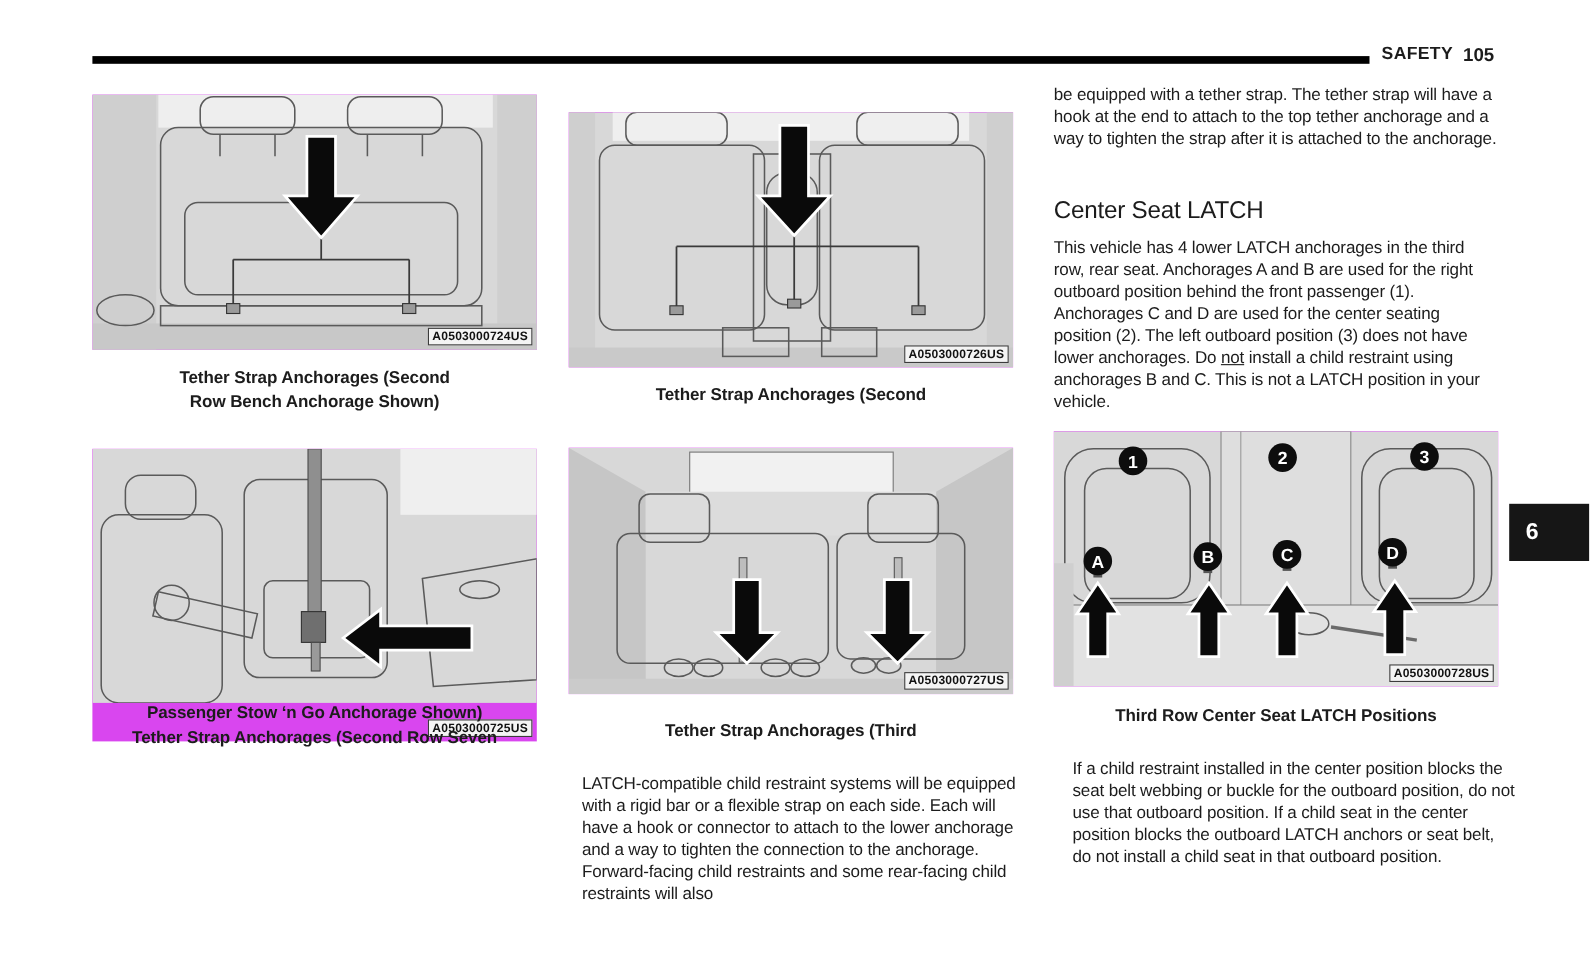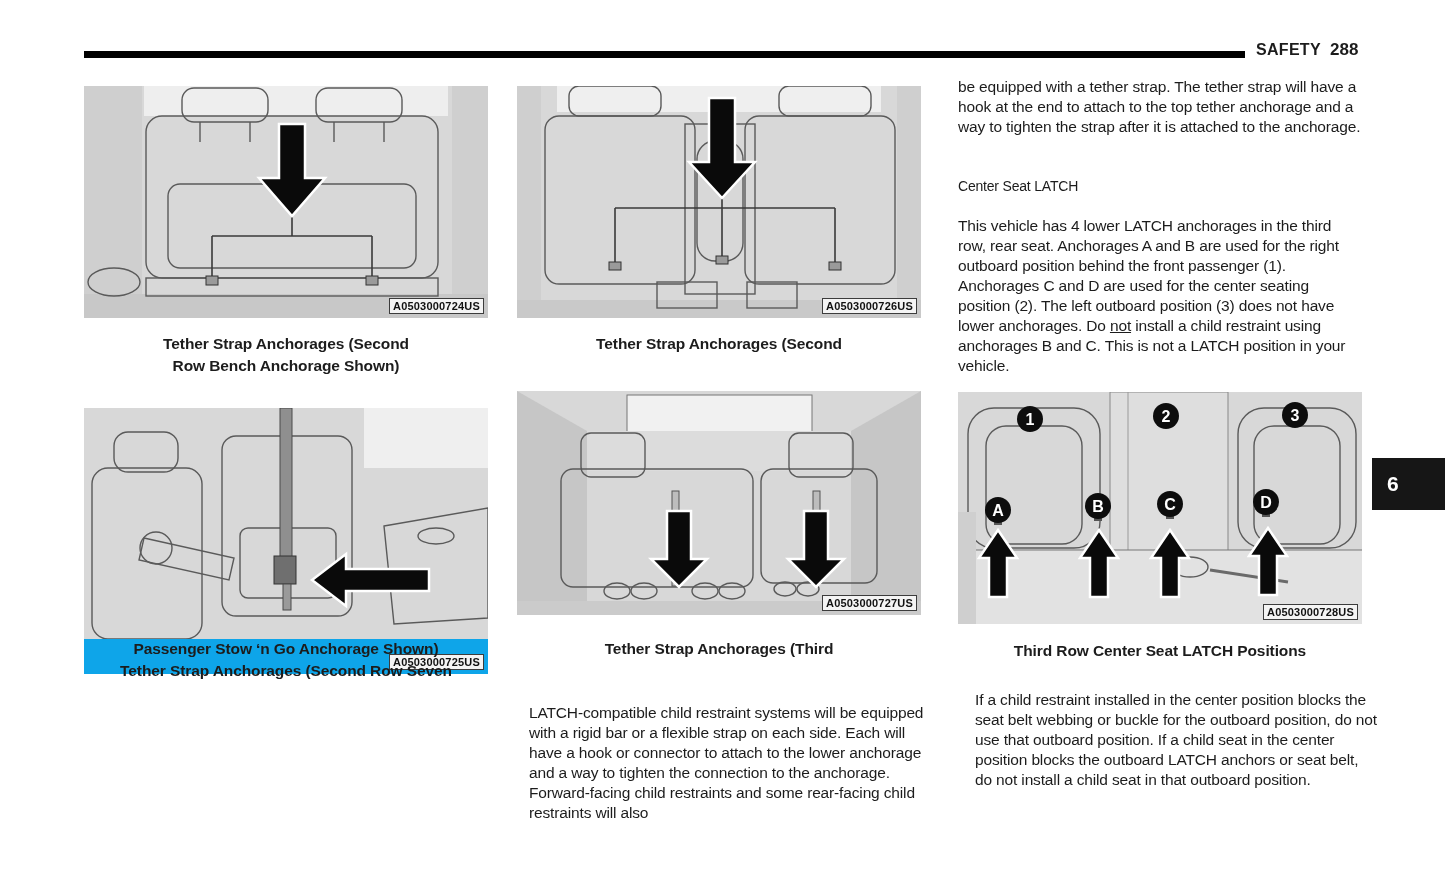--- a/index.html
+++ b/index.html
@@ -13,43 +13,43 @@
   .hdr-page{position:absolute; left:1330px; top:40px; font-size:17px; font-weight:bold;}
   
   .tab{
     position:absolute; left:1372px; top:458px; width:73px; height:52px; background:#161616;
     color:#fff; font-size:21px; font-weight:bold; display:flex; align-items:center; padding-left:15px;
     box-sizing:border-box;
   }
   
   .abs{position:absolute;}
   .col-l{left:84px; width:404px;}
-  .col-m{left:517px; width:404px;}
+  .col-m{left:517px; width:404px;margin-top:16px;}
   .col-r{left:958px; width:404px;}
   .body-text{font-size:15.5px; line-height:20px; letter-spacing:-0.15px;}
   .caption{font-weight:bold; text-align:center; font-size:15.5px; line-height:22px; letter-spacing:-0.1px;}
-  .heading{font-size:14px; font-weight:400; letter-spacing:-0.2px;}
+  .heading{font-size:22px; font-weight:400; letter-spacing:-0.2px;}
   .u{text-decoration:underline;}
   
-  .figure{position:absolute; background:#0ea5e9; overflow:hidden;}
+  .figure{position:absolute; background:#d946ef; overflow:hidden;}
   .figure svg{display:block;}
   .wm{
     position:absolute; right:4px; bottom:4px; background:#f4f4f4; border:1px solid #3c3c3c;
     font-size:11px; font-weight:bold; line-height:14px; padding:0 3px; letter-spacing:.2px; color:#111;
   }
   .seatline{fill:none; stroke:#5a5a5a; stroke-width:1.4;}
 </style>
 </head>
 <body>
 
 <div class="page">
 
   <div class="rule"></div>
   <span class="hdr-section">SAFETY</span>
-  <span class="hdr-page">288</span>
+  <span class="hdr-page">105</span>
 
   <div class="tab">
     <span>6</span>
   </div>
 
   <div class="figure col-l" style="top:86px;height:232px;">
     <svg width="404" height="232" viewBox="0 0 404 232">
       <rect x="0" y="0" width="404" height="232" fill="#d8d8d8"></rect>
       <rect x="0" y="0" width="58" height="232" fill="#cfcfcf"></rect>
       <rect x="368" y="0" width="36" height="232" fill="#cfcfcf"></rect>

